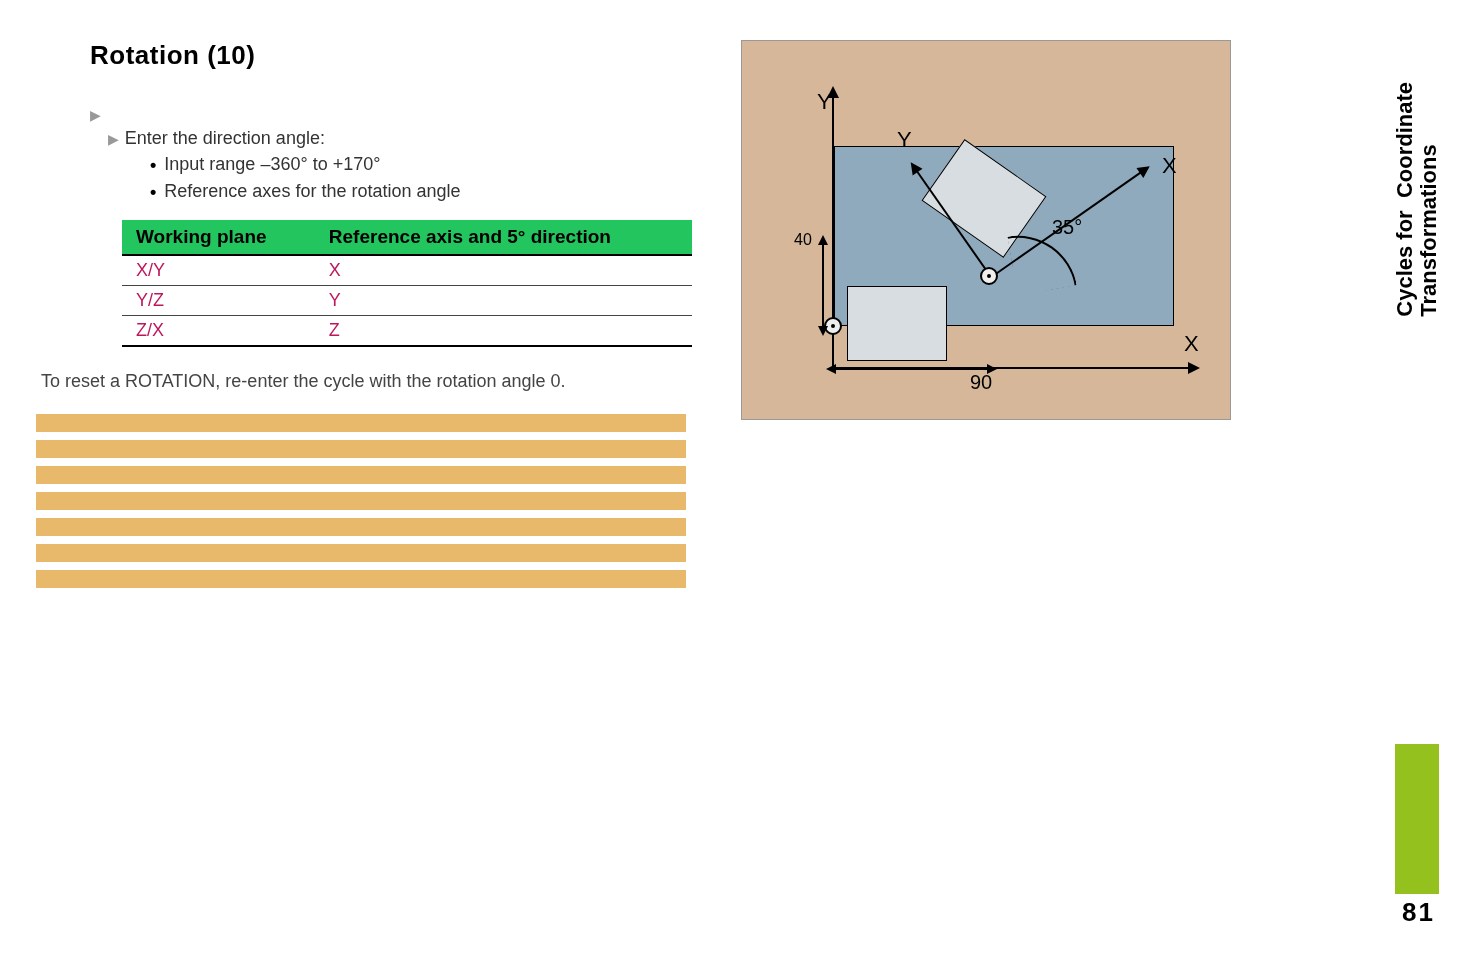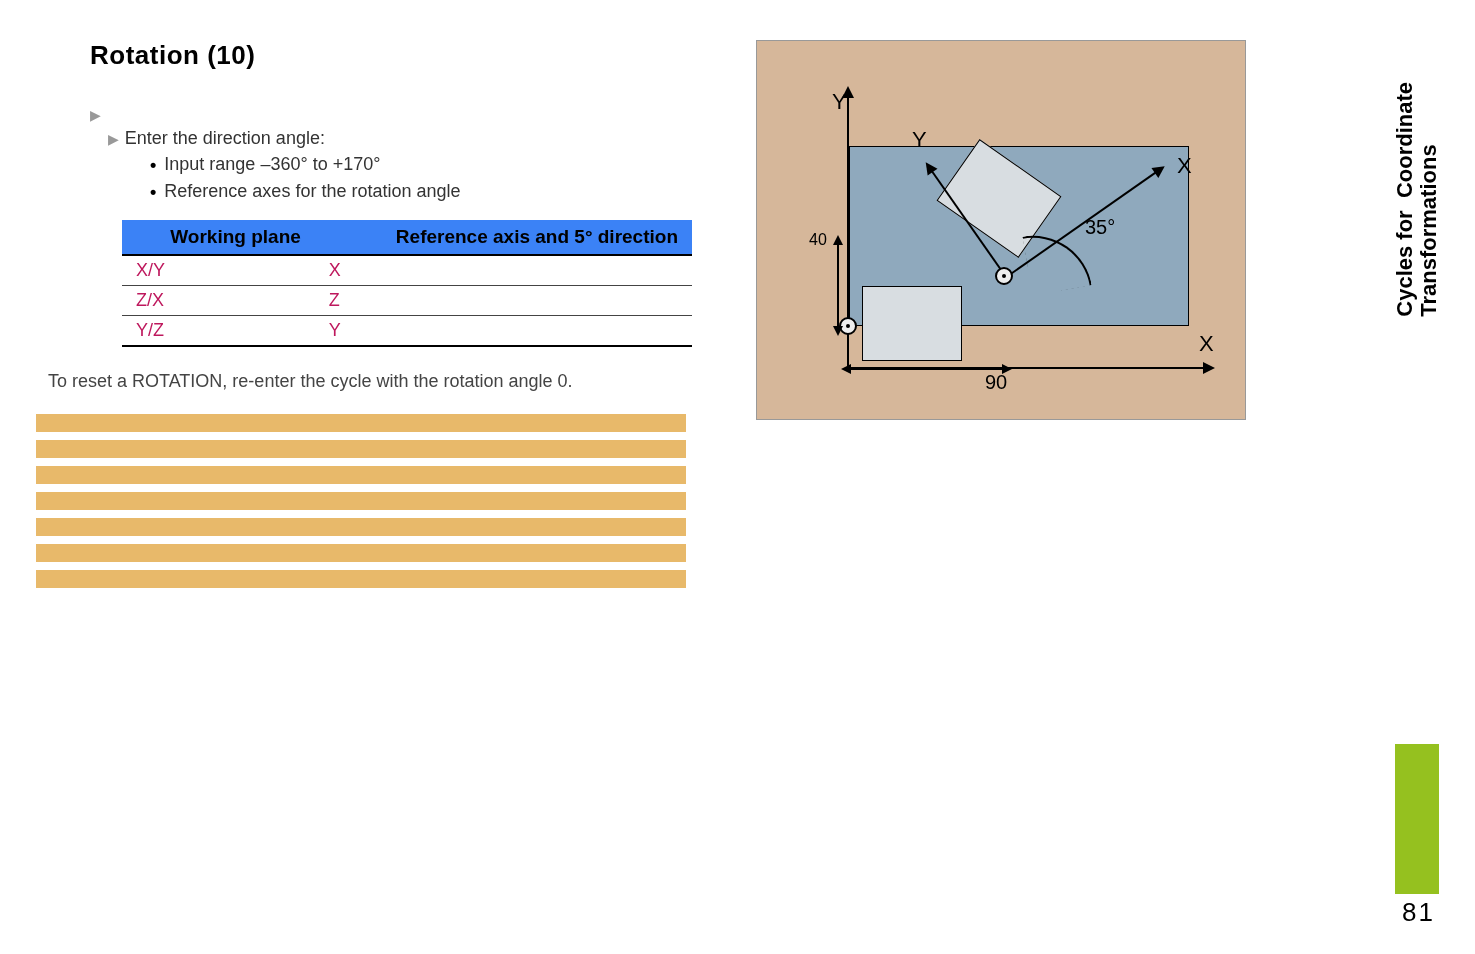--- a/index.html
+++ b/index.html
@@ -9,61 +9,61 @@
     font-family: Arial, Helvetica, sans-serif;
     background: #ffffff;
     position: relative;
     color: #000;
   }
   .page {
     position: absolute;
     left: 0; top: 0; right: 0; bottom: 0;
     padding: 40px 36px 30px 36px;
   }
-  .main-row { display: flex; gap: 40px; }
+  .main-row { display: flex; gap: 25px; }
   .left-col { width: 680px; }
   .right-col { flex: 1; display: flex; justify-content: flex-start; }
 
   .title { font-size: 26px; font-weight: 900; margin-left: 54px; margin-bottom: 30px; letter-spacing: 0.5px; }
 
   .step-list { margin-left: 54px; font-size: 18px; color: #333; line-height: 1.45; }
   .step { display: flex; align-items: flex-start; gap: 6px; }
   .tri { color: #999; font-size: 14px; margin-top: 4px; }
   .tri.small { margin-left: 18px; }
   .bullet-list { margin-left: 60px; }
   .bullet { display: flex; gap: 8px; }
   .dot { color: #000; font-weight: bold; margin-top: 1px; }
 
   .ref-table { margin-left: 86px; margin-top: 14px; width: 570px; border-collapse: collapse; font-size: 18px; }
-  .ref-table thead th { background: #3b82f6; font-weight: 900; text-align: right; padding: 6px 14px; font-size: 19px; }
+  .ref-table thead th { background: #22c55e; font-weight: 900; text-align: left; padding: 6px 14px; font-size: 19px; }
   .ref-table tbody td { padding: 4px 14px; color: #be185d; border-top: 1px solid #444; }
   .ref-table tbody tr:first-child td { border-top: 2px solid #000; }
   .ref-table tbody tr:last-child td { border-bottom: 2px solid #000; }
 
-  .reset-note { margin-top: 24px; font-size: 18px; color: #444; margin-left: 12px; }
+  .reset-note { margin-top: 24px; font-size: 18px; color: #444; margin-left: 5px; }
 
   .code-block { margin-top: 22px; width: 650px; }
   .code-row { background: #e8b96a; height: 18px; margin-bottom: 8px; padding: 0 12px; color: #000; font-family: "Courier New", monospace; font-size: 14px; line-height: 18px; font-weight: bold; }
 
   
   .figure-box { width: 490px; height: 380px; background: #d6b79a; border: 1px solid #999; position: relative; }
   .axis-y { position:absolute; left:90px; top:55px; bottom:50px; width:2px; background:#000; }
   .axis-y::before { content:""; position:absolute; top:-10px; left:-5px; border-left:6px solid transparent; border-right:6px solid transparent; border-bottom:12px solid #000; }
   .axis-x { position:absolute; left:90px; right:40px; bottom:50px; height:2px; background:#000; }
   .axis-x::after { content:""; position:absolute; right:-10px; top:-5px; border-top:6px solid transparent; border-bottom:6px solid transparent; border-left:12px solid #000; }
   .blue-shape { position:absolute; left:92px; top:105px; width:340px; height:180px; background:#8fa9bd; border:1.5px solid #000; transform-origin: 155px 130px; }
   .grey-shape { position:absolute; width:100px; height:75px; background:#d8dde1; border:1.5px solid #000; }
   .grey-shape.rot { left:192px; top:120px; transform: rotate(35deg); transform-origin:center; }
   .grey-shape.flat { left:105px; top:245px; }
   .lbl { position:absolute; font-size:22px; color:#000; }
   .lbl.Y1 { left:75px; top:48px; }
   .lbl.Ys { left:155px; top:86px; }
   .lbl.Xs { left:420px; top:112px; }
   .lbl.Xm { left:442px; top:290px; }
-  .lbl.ang { left:328px; top:175px; font-size:20px; }
+  .lbl.ang { left:310px; top:175px; font-size:20px; }
   .lbl.v40 { left:52px; top:190px; font-size:16px; }
   .lbl.v60 { left:228px; top:330px; font-size:20px; }
   .dim-v { position:absolute; left:80px; top:202px; width:2px; height:85px; background:#000; }
   .dim-v::before{content:"";position:absolute;top:-8px;left:-4px;border-left:5px solid transparent;border-right:5px solid transparent;border-bottom:10px solid #000;}
   .dim-v::after{content:"";position:absolute;bottom:-8px;left:-4px;border-left:5px solid transparent;border-right:5px solid transparent;border-top:10px solid #000;}
   .dim-h { position:absolute; left:92px; top:327px; width:155px; height:2px; background:#000; }
   .dim-h::before{content:"";position:absolute;left:-8px;top:-4px;border-top:5px solid transparent;border-bottom:5px solid transparent;border-right:10px solid #000;}
   .dim-h::after{content:"";position:absolute;right:-8px;top:-4px;border-top:5px solid transparent;border-bottom:5px solid transparent;border-left:10px solid #000;}
   .rotax-x{position:absolute;left:248px;top:236px;width:185px;height:2px;background:#000;transform-origin:left center;transform:rotate(-35deg);}
   .rotax-x::after { content:""; position:absolute; right:-10px; top:-5px; border-top:6px solid transparent; border-bottom:6px solid transparent; border-left:12px solid #000; }
@@ -73,21 +73,21 @@
   .cpoint{position:absolute;width:18px;height:18px;border:2px solid #000;border-radius:50%;background:#eee;}
   .cpoint::after{content:"";position:absolute;left:5px;top:5px;width:4px;height:4px;background:#000;border-radius:50%;}
   .cpoint.big{left:238px;top:226px;}
   .cpoint.sm{left:82px;top:276px;}
 
   
   .side-tab { position:absolute; right:36px; top:82px; bottom:60px; width:44px; display:flex; flex-direction:column; align-items:center; }
   .side-label { writing-mode: vertical-rl; transform: rotate(180deg); font-weight:900; font-size:22px; line-height:1.1; padding-top:20px; white-space:pre; }
   .side-green { width:44px; flex:0 0 150px; background:#95c11f; margin-top:auto; margin-bottom:0; position:absolute; bottom:0; right:0; height:150px; }
 
-  .page-num { position:absolute; right:40px; bottom:26px; font-size:26px; font-weight:400; letter-spacing:2px; }
+  .page-num { position:absolute; right:40px; bottom:26px; font-size:26px; font-weight:700; letter-spacing:2px; }
 </style>
 </head>
 <body>
 
 <div class="page">
   <div class="main-row">
     <div class="left-col">
       <h1 class="title">Rotation  (10)</h1>
 
       <div class="step-list">
@@ -116,26 +116,26 @@
             <th>Working plane</th>
             <th>Reference axis and 5° direction</th>
           </tr>
         </thead>
         <tbody>
           <tr>
               <td>X/Y</td>
               <td>X</td>
             </tr>
           <tr>
+              <td>Y/Z</td>
+              <td>Y</td>
+            </tr>
+          <tr>
               <td>Z/X</td>
               <td>Z</td>
-            </tr>
-          <tr>
-              <td>Y/Z</td>
-              <td>Y</td>
             </tr>
         </tbody>
       </table>
 
       <p class="reset-note">To reset a ROTATION, re-enter the cycle with the rotation angle 0.</p>
 
       <div class="code-block">
         <div class="code-row"></div>
         <div class="code-row"></div>
         <div class="code-row"></div>

